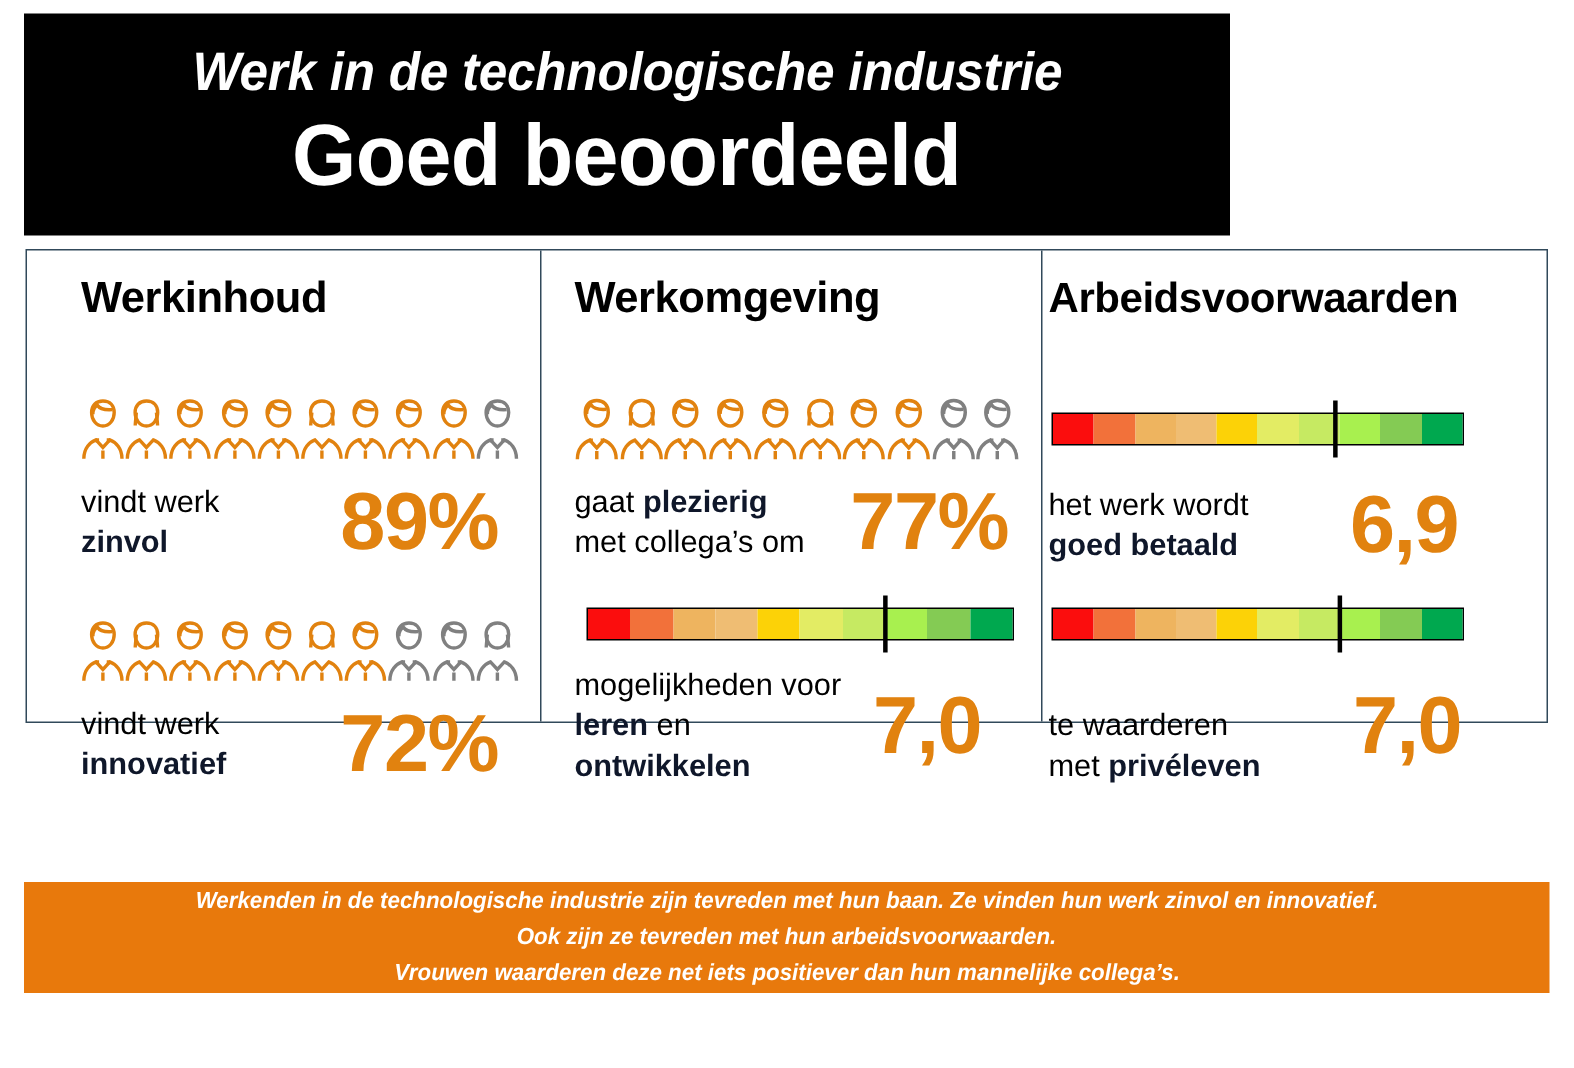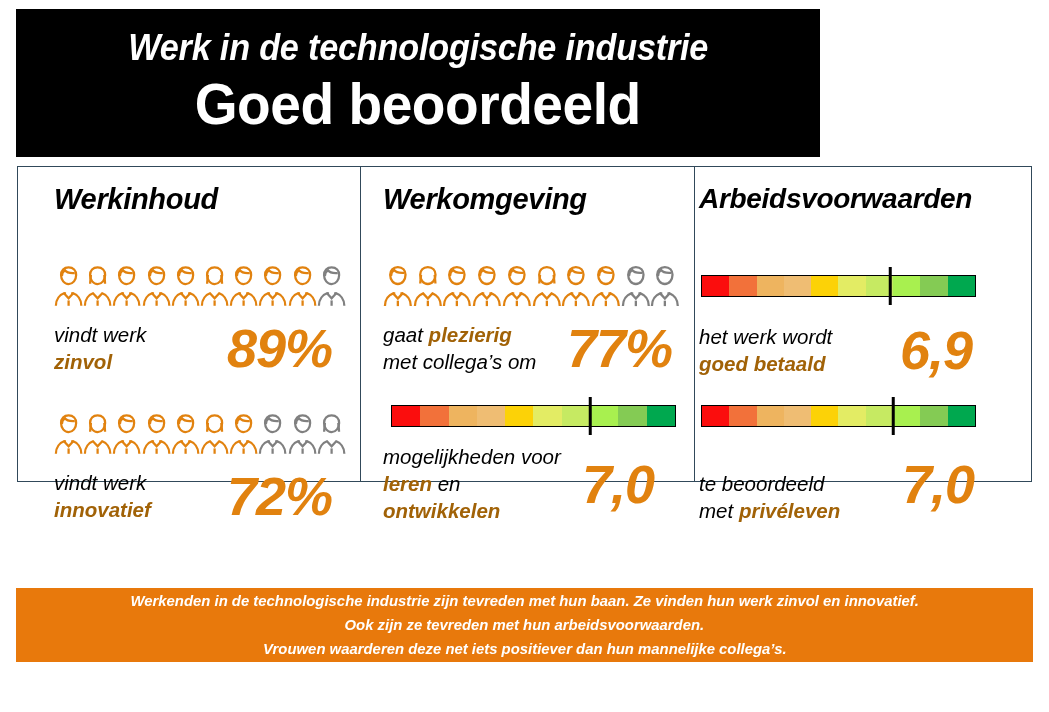--- a/index.html
+++ b/index.html
@@ -54,21 +54,20 @@
   #panel {
     position: absolute;
     left: 17px;
     top: 166px;
     width: 1015px;
     height: 316px;
     border: 1.5px solid #31495a;
     box-sizing: border-box;
     background: #ffffff;
     display: flex;
-    font-style: italic;
   }
   .column {
     position: relative;
     box-sizing: border-box;
     padding: 16px 0 0 0;
   }
   .col-1 { width: 342px; padding-left: 36px; padding-right: 14px; }
   .col-2 { width: 334px; padding-left: 22px; padding-right: 14px;
            border-left: 1.5px solid #31495a; }
   .col-3 { width: 336px; padding-left: 4px; padding-right: 12px;
@@ -99,21 +98,21 @@
     align-items: center;
     justify-content: space-between;
   }
   .metric-label {
     font-size: 20.5px;
     color: #000000;
     line-height: 1.32;
     white-space: nowrap;
   }
   .metric-label .hl {
-    color: #a16207;
+    color: #0f172a;
     font-weight: bold;
   }
   .metric-value {
     font-size: 54px;
     font-weight: bold;
     color: #E1820F;
     line-height: 1;
     letter-spacing: -1px;
     white-space: nowrap;
   }
@@ -551,21 +550,21 @@
           <div class="scale-seg" style="background:#C6EA62"></div>
           <div class="scale-seg" style="background:#A8F04F"></div>
           <div class="scale-seg" style="background:#84CB54"></div>
           <div class="scale-seg" style="background:#00A84F"></div>
           <div class="scale-marker" style="left:70%;"></div>
         </div>
       </div>
       <div class="metric-row" style="margin-top:4px;">
         <div class="metric-label">
           <br>
-          <span>te beoordeeld</span><br>
+          <span>te waarderen</span><br>
           <span>met </span><span class="hl">privéleven</span>
         </div>
         <div class="metric-value" style="margin-right:44px;">7,0</div>
       </div>
     </div>
   </div>
 </div>
 
 <div id="footer-band">
   <div class="footer-line">Werkenden in de technologische industrie zijn tevreden met hun baan. Ze vinden hun werk zinvol en innovatief.</div>

